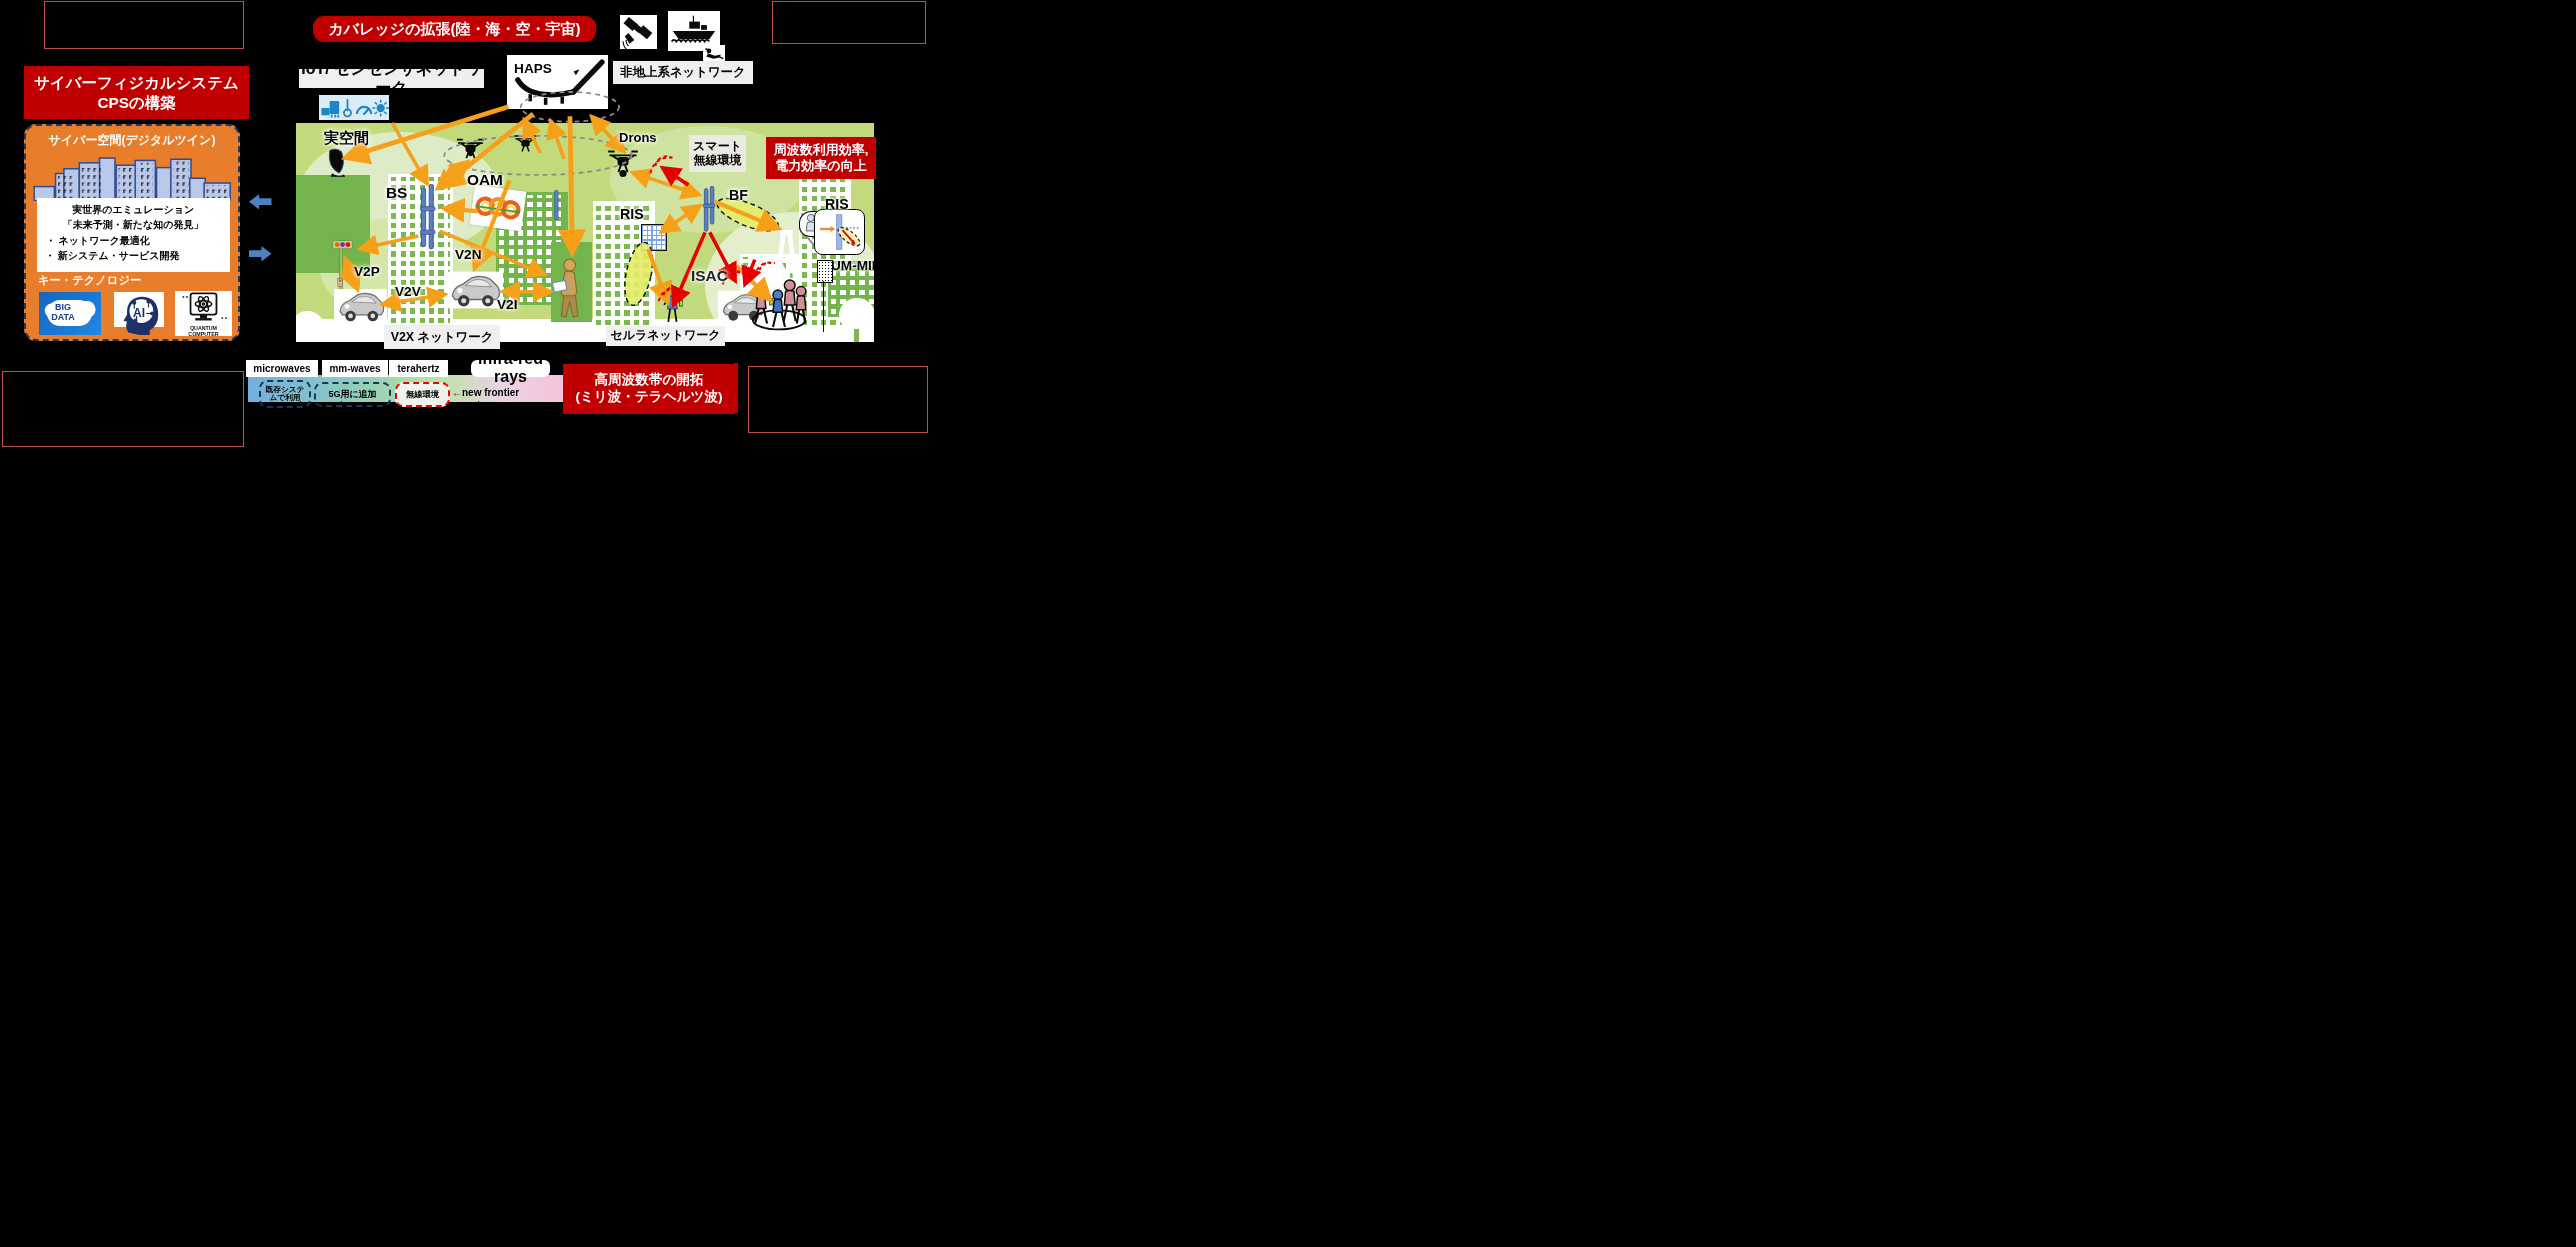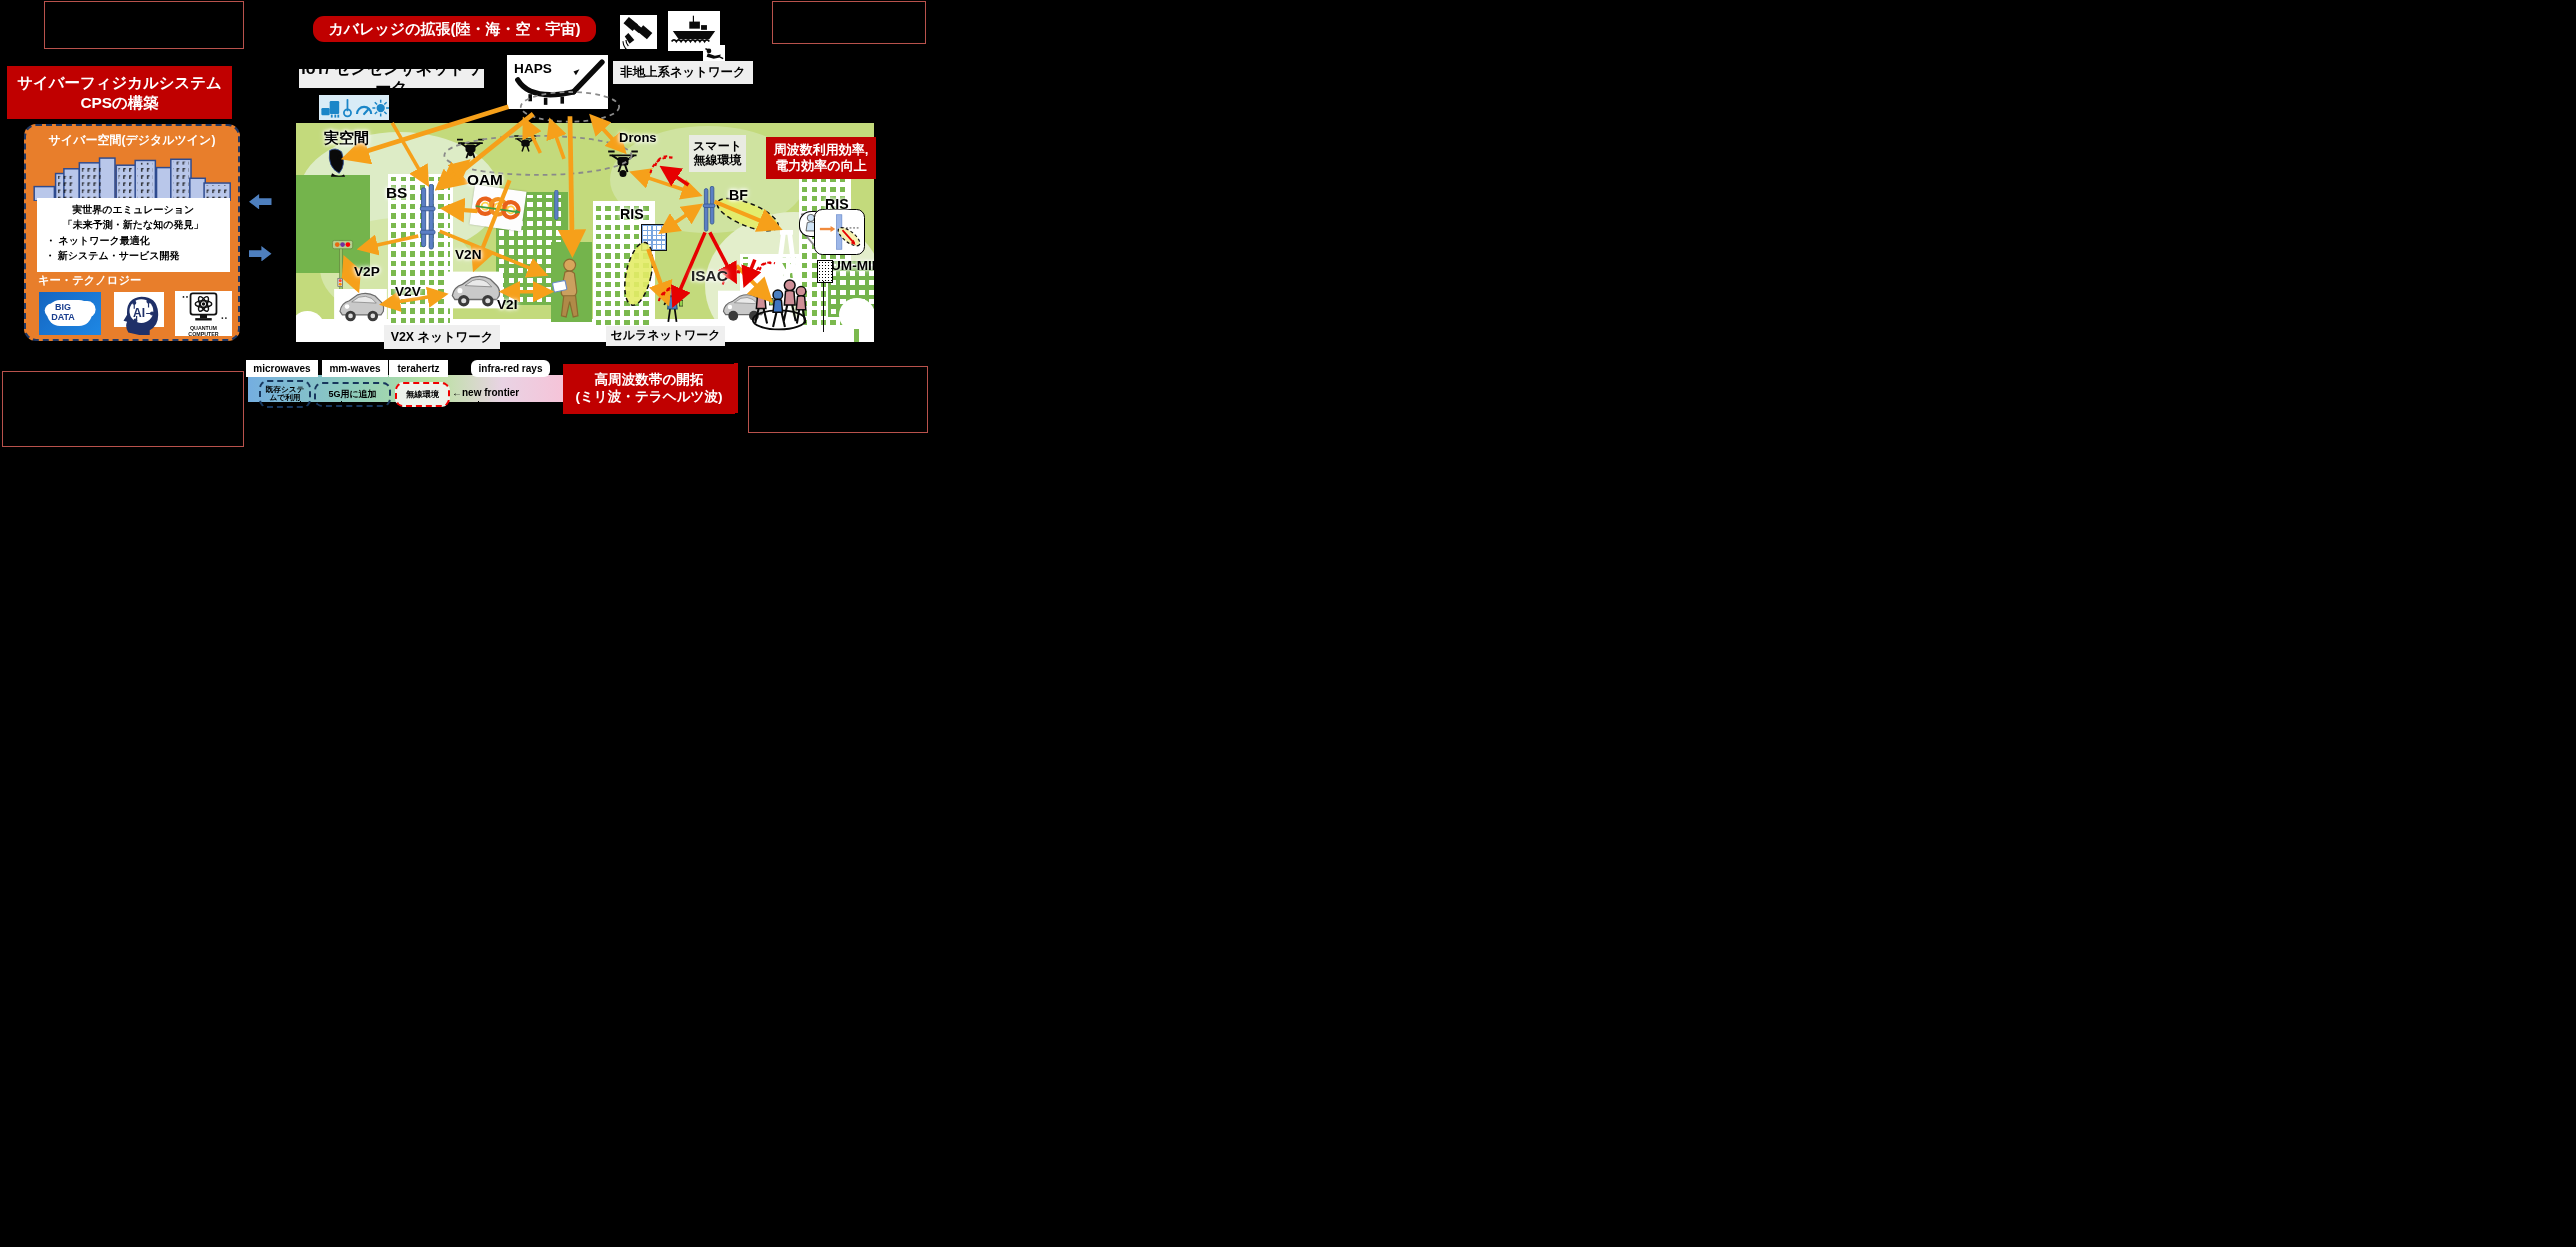--- a/index.html
+++ b/index.html
@@ -93,21 +93,21 @@
     </svg>
   </div>
   <div class="card" style="left:703px;top:45px;width:22px;height:16px;z-index:5;">
     <svg width="22" height="16" viewBox="0 0 37 27">
       <circle cx="10" cy="10" r="4" fill="#0a0a0a"></circle>
       <path d="M8 14 l12 4 10 -2 -2 5 -10 2 -12 -3 z" fill="#0a0a0a"></path>
       <path d="M4 6 l4 2 M28 20 l6 3" stroke="#0a0a0a" stroke-width="2.5"></path>
     </svg>
   </div>
 
-  <div class="red-banner" style="left:7px;top:66px;width:225px;height:53px;font-size:15.4px;">
+  <div class="red-banner" style="left:24px;top:66px;width:225px;height:53px;font-size:15.4px;">
     <span>サイバーフィジカルシステム</span>
     <span>CPSの構築</span>
   </div>
 
   <div class="gray-label" style="left:299px;top:69px;width:185px;height:19px;font-size:16px;">
     <span>IoT/ センセンサネットワーク</span>
   </div>
   <div class="abs" style="left:319px;top:95px;width:70px;height:25px;background:#d9ecf7;z-index:4;">
     <svg width="70" height="25" viewBox="0 0 118 42">
       <g fill="#1b86c8">
@@ -532,21 +532,21 @@
 
   <div class="gray-label" style="left:246px;top:360px;width:72px;height:16.6px;font-size:10px;background:#fff;">
     <span>microwaves</span>
   </div>
   <div class="gray-label" style="left:322px;top:360px;width:66px;height:16.6px;font-size:10px;background:#fff;">
     <span>mm-waves</span>
   </div>
   <div class="gray-label" style="left:389px;top:360px;width:59px;height:16.6px;font-size:10px;background:#fff;">
     <span>terahertz</span>
   </div>
-  <div class="gray-label" style="left:471px;top:360px;width:79px;height:16.6px;font-size:10px;background:#fff;border-radius:6px;">
+  <div class="gray-label" style="left:471px;top:360px;width:79px;height:16.6px;font-size:16px;background:#fff;border-radius:6px;">
     <span>infra-red rays</span>
   </div>
 
   <div class="spectrum-bar"></div>
   <div class="abs" style="left:734px;top:363px;width:3.6px;height:50px;background:#c00000;z-index:2;"></div>
 
   <div class="dash-navy" style="left:259px;top:380px;width:52px;height:28.4px;font-size:7.7px;flex-direction:column;">
     <span>既存システ</span>
     <span>ムで利用</span>
   </div>

